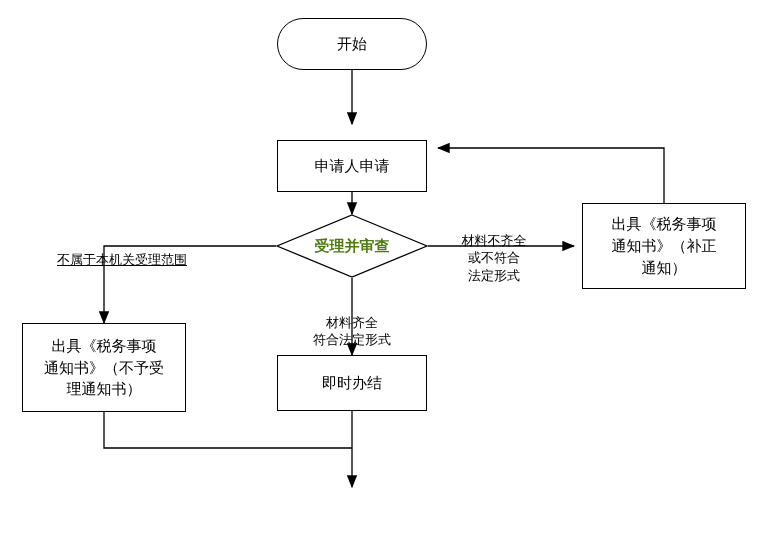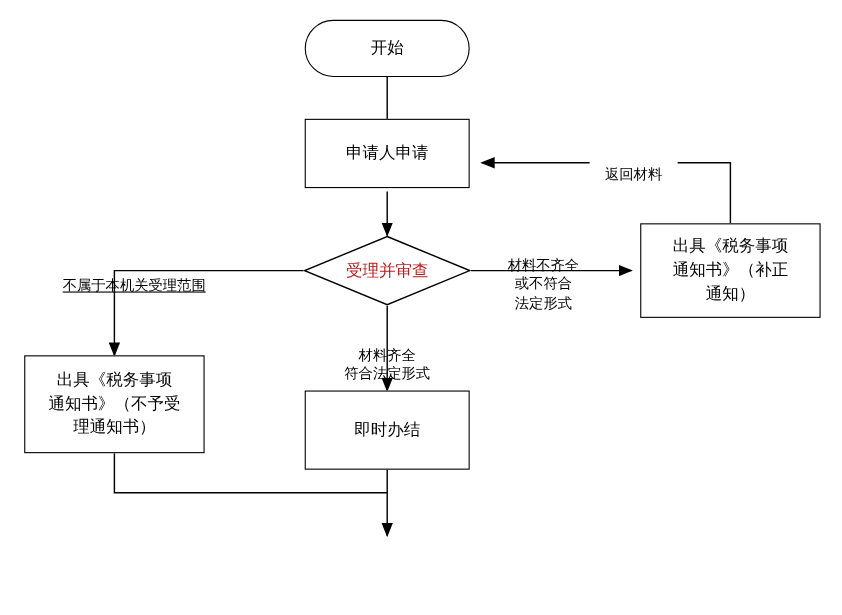--- a/index.html
+++ b/index.html
@@ -49,22 +49,23 @@
   .decision-label {
     position: absolute;
     left: 0;
     top: 0;
     width: 100%;
     height: 100%;
     display: flex;
     align-items: center;
     justify-content: center;
     font-size: 15px;
-    color: #b91c1c;
+    color: #4d7c0f;
     text-align: center;
+    font-weight: bold;
   }
   .edge-label {
     position: absolute;
     font-size: 13px;
     color: #000000;
     line-height: 1.35;
     white-space: pre-line;
     text-align: center;
     z-index: 3;
     background: transparent;
@@ -106,21 +107,21 @@
       <line x1="352" y1="411" x2="352" y2="487" marker-end="url(#arrow)"></line>
 
       <path d="M104,412 L104,448 L352,448"></path>
     </g>
   </svg>
 
   <div class="node terminator" style="left:277px; top:18px; width:150px; height:52px;">
     <span>开始</span>
   </div>
 
-  <div class="node rect" style="left:277px; top:108px; width:150px; height:63px;">
+  <div class="node rect" style="left:277px; top:140px; width:150px; height:52px;">
     <span>申请人申请</span>
   </div>
 
   <div class="decision-wrap" style="left:276px; top:214px; width:152px; height:64px;">
     <svg width="152" height="64" viewBox="0 0 152 64" xmlns="http://www.w3.org/2000/svg">
       <polygon points="76,1 151,32 76,63 1,32" fill="#ffffff" stroke="#000000" stroke-width="1.3"></polygon>
     </svg>
     <div class="decision-label">受理并审查</div>
   </div>
 
@@ -129,37 +130,34 @@
 通知书》（补正
 通知）</span>
   </div>
 
   <div class="node rect" style="left:22px; top:323px; width:164px; height:89px;">
     <span>出具《税务事项
 通知书》（不予受
 理通知书）</span>
   </div>
 
-  <div class="node rect" style="left:277px; top:355px; width:150px; height:72px;">
+  <div class="node rect" style="left:277px; top:355px; width:150px; height:56px;">
     <span>即时办结</span>
   </div>
 
 
   <div class="edge-label" style="left:32px; top:233px; width:180px;text-decoration:underline;">
     <span>不属于本机关受理范围</span>
   </div>
 
   <div class="edge-label" style="left:287px; top:296px; width:130px;">
     <span>材料齐全
 符合法定形式</span>
   </div>
 
   <div class="edge-label" style="left:444px; top:214px; width:100px;">
     <span>材料不齐全
 或不符合
 法定形式</span>
   </div>
 
-  <div class="edge-label" style="left:536px; top:132px; width:80px; background:#ffffff;">
-    <span>返回材料</span>
-  </div>
 
 </div>
 
 </body></html>

